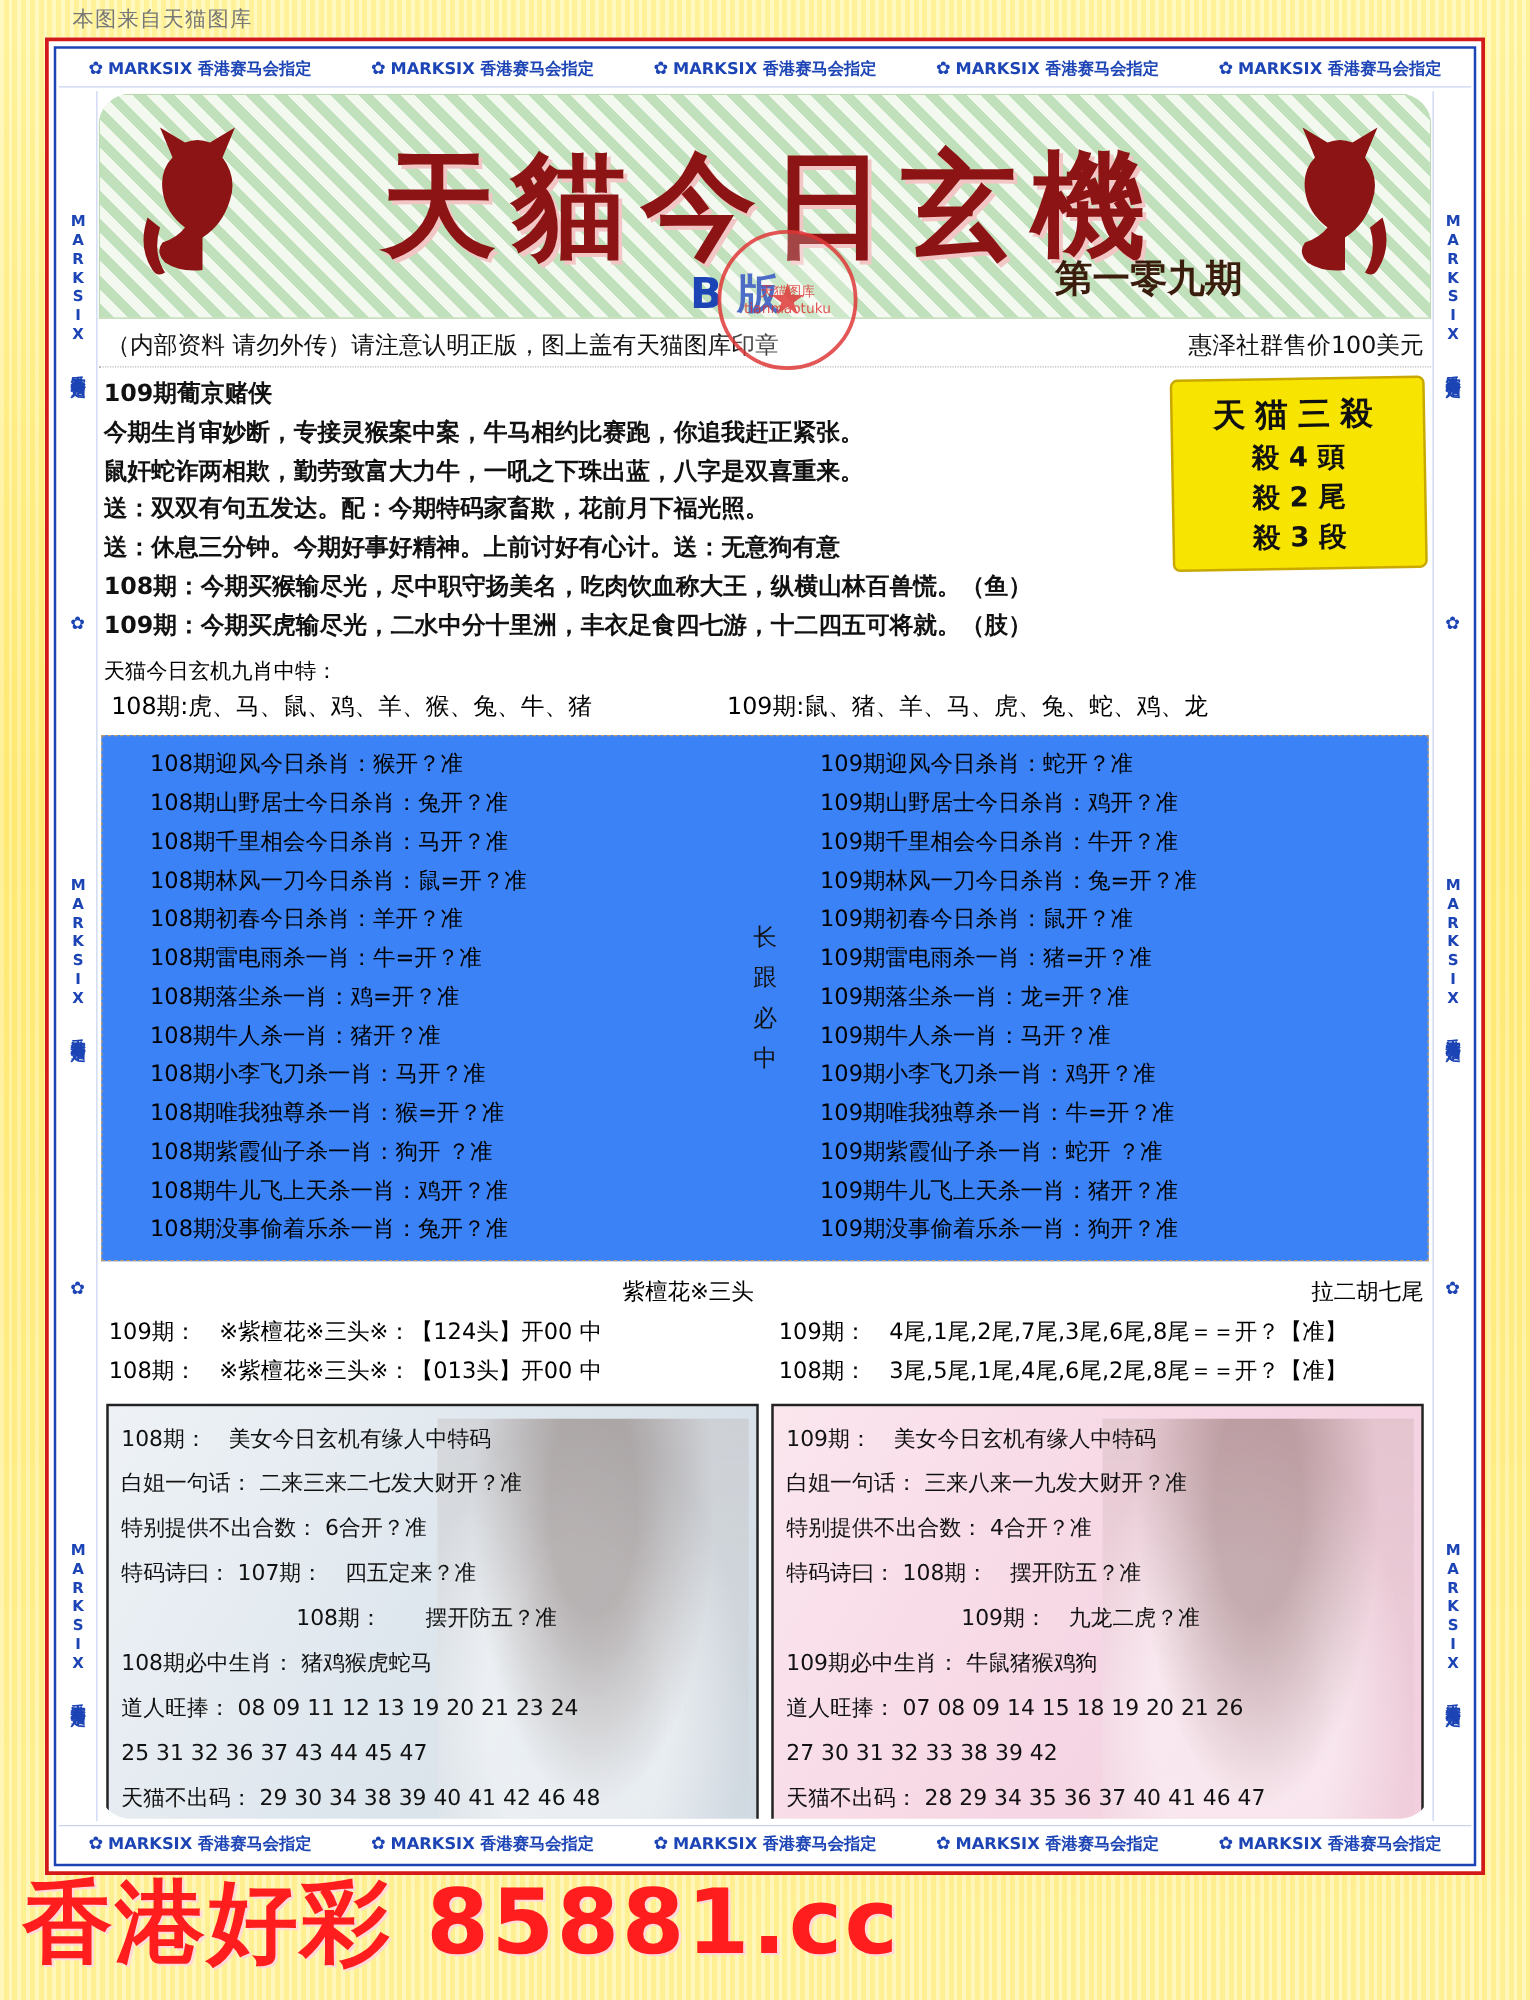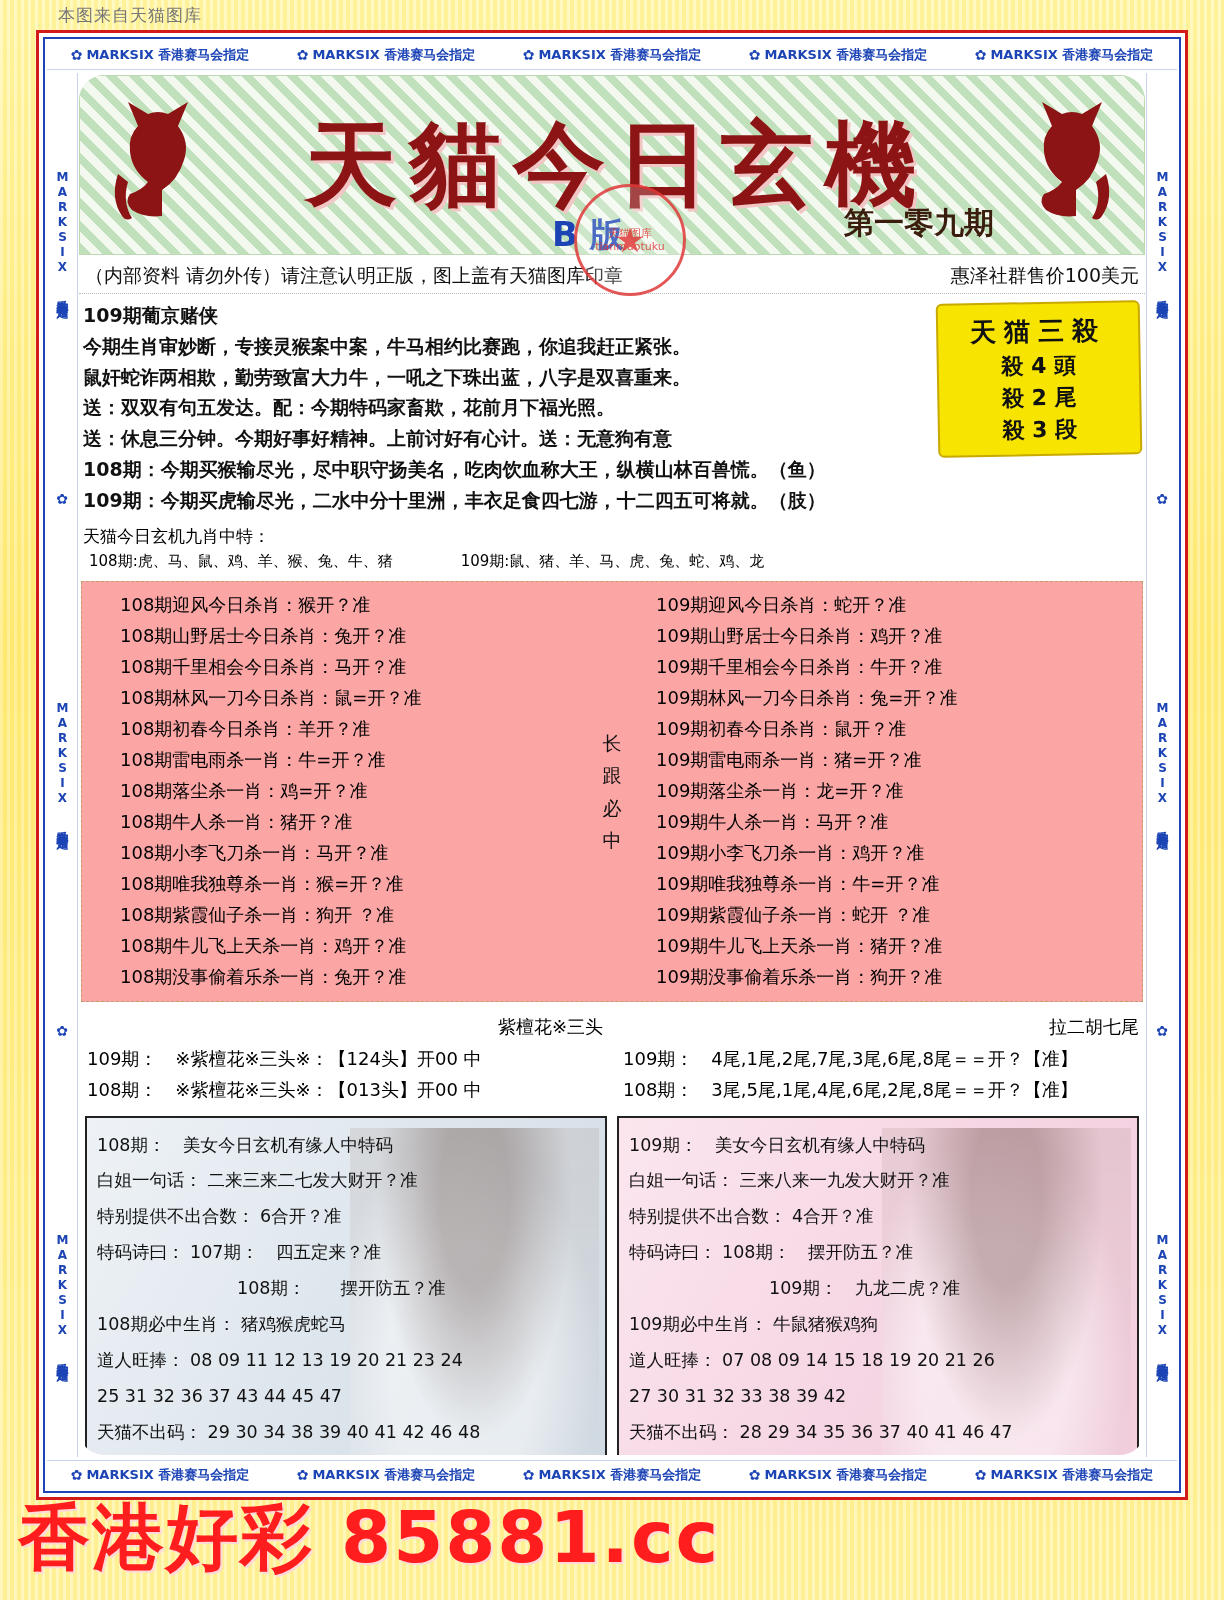--- a/index.html
+++ b/index.html
@@ -113,25 +113,25 @@
   .three-kill{
     width:200px;background:#f7e400;border:2px solid #c9a900;border-radius:6px;
     height:150px;margin-top:2px;
     display:flex;flex-direction:column;align-items:center;justify-content:center;gap:2px;
     transform:rotate(-1deg);
   }
   .three-kill .tk-title{font-size:26px;font-weight:bold;color:#111;letter-spacing:8px;}
   .three-kill .tk-row{font-size:22px;font-weight:bold;color:#111;}
 
   .sec-title{font-size:17px;padding:10px 4px 4px 4px;}
-  .zodiac-row{display:flex;gap:68px;font-size:15px;padding:0 4px 6px 10px;}
+  .zodiac-row{display:flex;gap:108px;font-size:19px;padding:0 4px 6px 10px;}
 
   
   .kill-box{
-    border:1px dashed #c49b6a;background:#fca5a5;
+    border:1px dashed #c49b6a;background:#3b82f6;
     margin:4px 2px;padding:8px 4px;position:relative;
     display:flex;
   }
   .kill-col{flex:1;font-size:18px;line-height:1.72;}
   .kill-col .kl{padding-left:34px;white-space:nowrap;}
   .kill-col.right .kl{padding-left:20px;}
   .mid-note{
     width:48px;display:flex;flex-direction:column;justify-content:center;align-items:center;
     font-size:19px;line-height:1.7;color:#111;
   }

